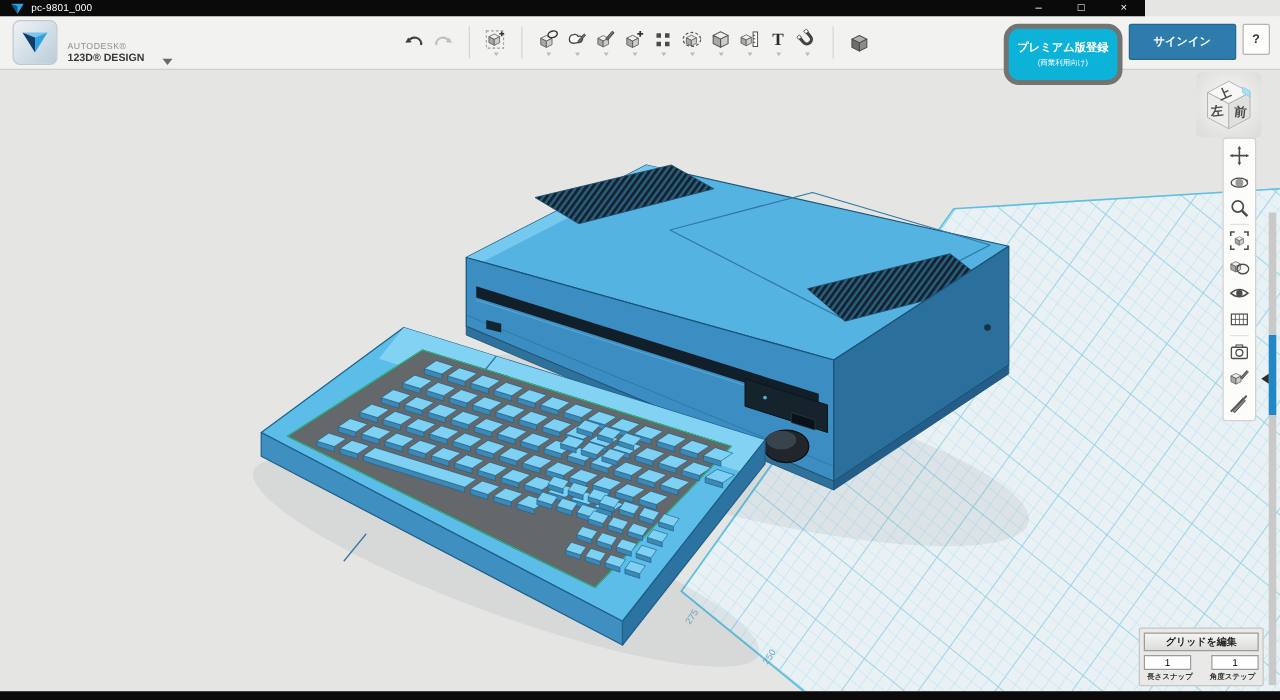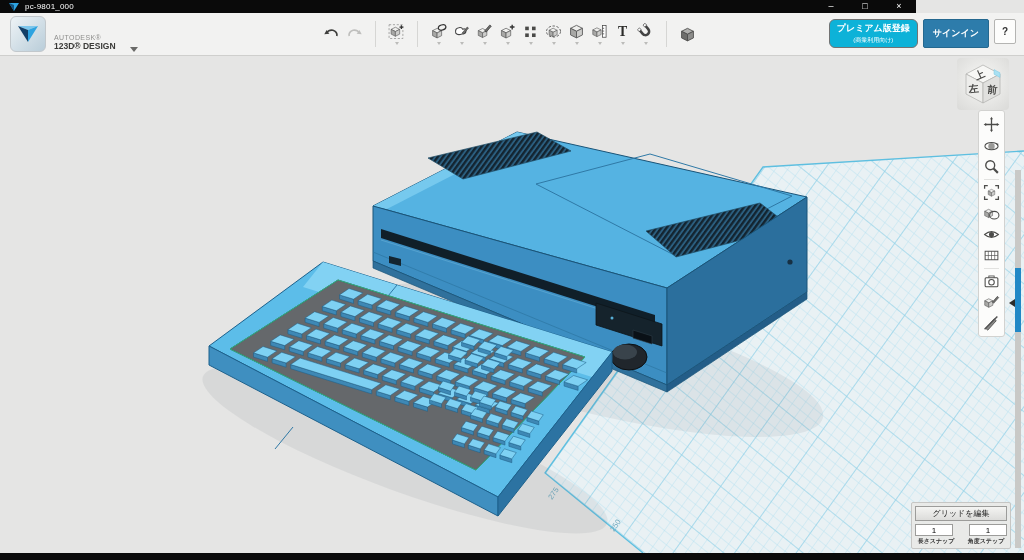--- a/index.html
+++ b/index.html
@@ -24,26 +24,26 @@
   .brandtxt .b2{font-size:8.5px;font-weight:bold;color:#3a3a38}
   .brand .chev{margin-left:14px;width:0;height:0;border-left:4px solid transparent;
                border-right:4px solid transparent;border-top:5px solid #6a6a68}
   .tools{position:absolute;left:320px;top:0;height:42px;display:flex;align-items:center}
   .sep{width:1px;height:26px;background:#d6d6d4;margin:0 9px}
   .tbtn{width:23px;display:flex;flex-direction:column;align-items:center;cursor:default}
   .tbtn .caret{width:0;height:0;border-left:2.5px solid transparent;border-right:2.5px solid transparent;
                border-top:3px solid #bcbcba;margin-top:2px}
   .ti{width:17px;height:17px;display:block}
   .actions{position:absolute;right:8px;top:6px;display:flex;gap:5px;align-items:flex-start}
-  .btn-premium{background:#0db2d8;border:1px solid #737373;color:#fff;border-radius:6px;
-               padding:2px 7px;text-align:center;cursor:pointer}
+  .btn-premium{background:#0db2d8;border:4px solid #737373;color:#fff;border-radius:12px;
+               padding:9px 7px;text-align:center;cursor:pointer}
   .btn-premium .bp1{font-size:9px;font-weight:bold;display:block}
   .btn-premium .bp2{font-size:6px;display:block;margin-top:1px}
   .btn-signin{background:#2d7cab;border:1px solid #25688f;color:#fff;border-radius:2px;
-              font-size:9px;font-weight:bold;padding:7px 9px;cursor:pointer}
+              font-size:9px;font-weight:bold;padding:7px 19px;cursor:pointer}
   .btn-help{background:#fdfdfc;border:1px solid #b4b4b2;color:#333;border-radius:2px;
             font-size:10px;font-weight:bold;padding:6px 7px;cursor:pointer}
   
   .canvas{position:absolute;top:56px;left:0;width:1024px;height:497px;background:#e5e5e4}
   .scene{position:absolute;top:0;left:0}
   
   .viewcube{position:absolute;right:15px;top:58px;width:52px;height:52px;border-radius:4px;
             background:radial-gradient(circle at 50% 45%,#efefed 30%,#dadad8);cursor:pointer;z-index:10}
   
   .navbar{position:absolute;right:19px;top:110px;width:25px;background:#fcfcfb;
@@ -53,21 +53,21 @@
   .navsep{width:15px;height:1px;background:#e2e2e0}
   
   .scroll-track{position:absolute;right:3px;top:170px;width:6px;height:378px;background:#c9c9c7;z-index:8}
   .scroll-thumb{position:absolute;right:3px;top:268px;width:6px;height:64px;background:#2188c6;z-index:9;cursor:pointer}
   .collapse{position:absolute;right:9px;top:299px;width:0;height:0;z-index:10;cursor:pointer;
             border-top:4px solid transparent;border-bottom:4px solid transparent;border-right:6px solid #2c2c2a}
   
   .gridpanel{position:absolute;right:13px;bottom:11px;width:92px;background:rgba(233,233,231,.95);
              border:1px solid #c6c6c4;border-radius:2px;padding:3px 3px 2px 3px;z-index:10}
   .gp-title{display:block;width:100%;box-sizing:border-box;background:linear-gradient(#f4f4f2,#dcdcda);
-            border:1px solid #9c9c9a;font-size:8px;font-weight:normal;color:#222;text-align:center;
+            border:1px solid #9c9c9a;font-size:8px;font-weight:bold;color:#222;text-align:center;
             padding:1px 0;cursor:pointer;font-family:"Liberation Sans",sans-serif}
   .gp-inputs{display:flex;justify-content:space-between;margin-top:3px}
   .gp-inputs input{width:38px;height:12px;font-size:8px;text-align:center;border:1px solid #9c9c9a;
                    padding:0;background:#fff;box-sizing:border-box;font-family:"Liberation Sans",sans-serif}
   .gp-labels{display:flex;justify-content:space-between;margin-top:1px}
   .gp-labels span{width:42px;text-align:center;font-size:6px;font-weight:bold;color:#333;transform-origin:center}
   
   .bottombar{position:absolute;left:0;bottom:0;width:1024px;height:7px;background:#0b0b0b;z-index:30}
 </style>
 </head>

